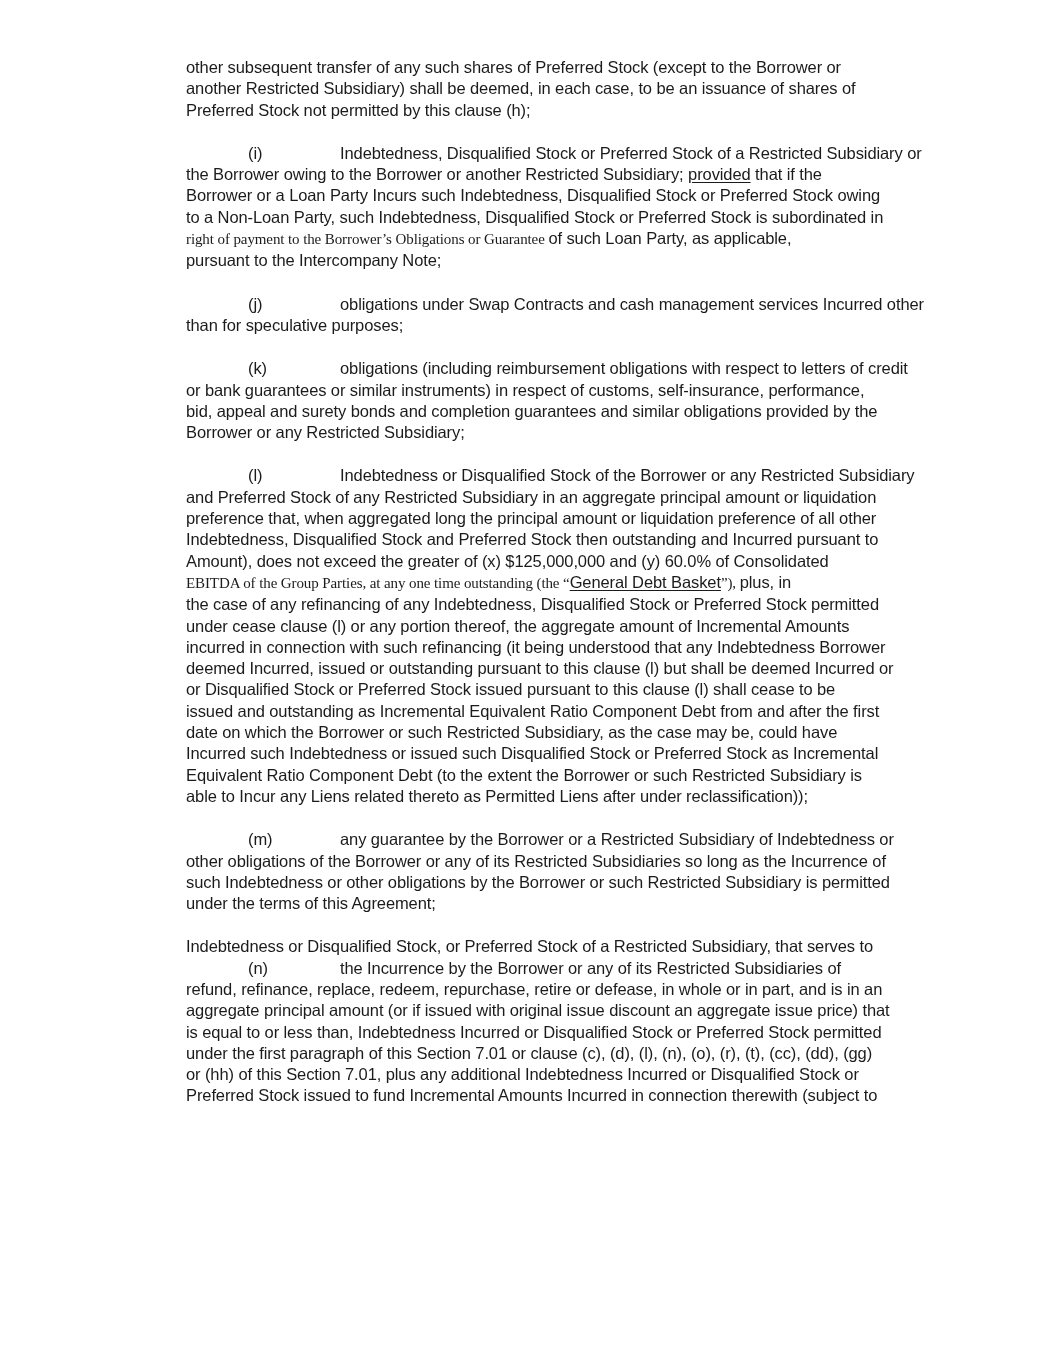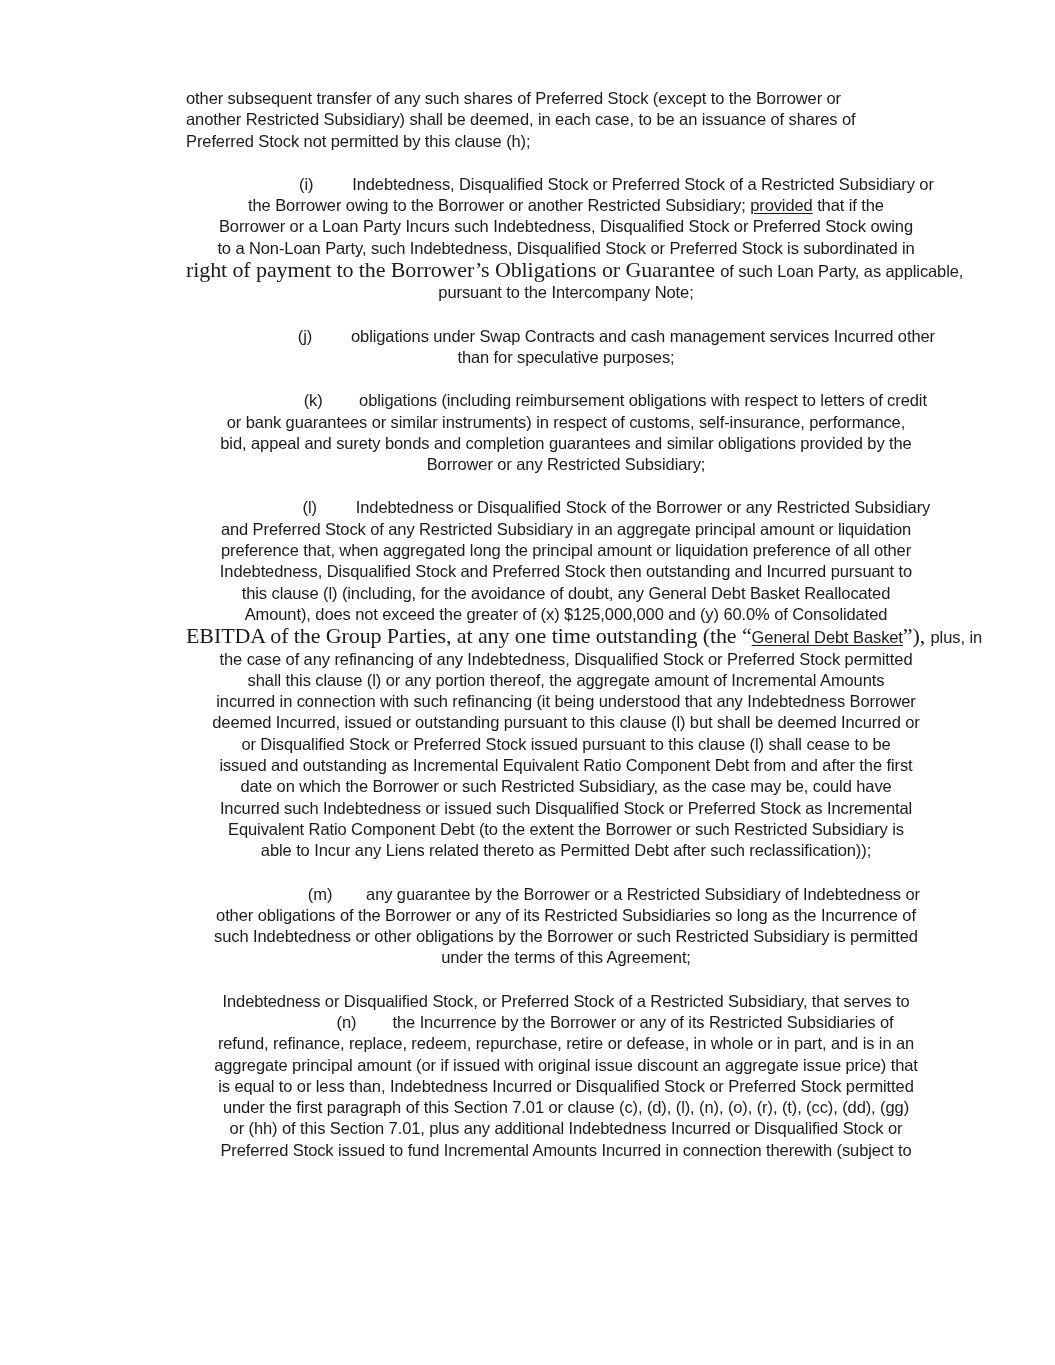--- a/index.html
+++ b/index.html
@@ -6,50 +6,49 @@
     margin: 0;
     padding: 0;
     background: #ffffff;
   }
   .page {
     position: relative;
     width: 1055px;
     height: 1365px;
     background: #ffffff;
     box-sizing: border-box;
-    padding: 88px 100px 0 186px;
+    padding: 57px 100px 0 186px;
     overflow: hidden;
     font-family: "Liberation Sans", sans-serif;
     color: #1b1b1b;
   }
   .doc-text {
     width: 760px;
   }
   .para {
     margin: 0;
   }
   .para + .para {
     margin-top: 22px;
-    text-align: center;
   }
   .line {
     white-space: pre;
     font-size: 16.5px;
     line-height: 21.3px;
     letter-spacing: -0.1px;
   }
   .lbl {
     display: inline-block;
     margin-left: 62px;
     width: 92px;
     box-sizing: border-box;
   }
   .serif {
     font-family: "Liberation Serif", serif;
-    font-size: 22px;
+    font-size: 15px;
   }
   .u {
     text-decoration: underline;
     text-underline-offset: 2px;
   }
 </style>
 </head>
 <body>
 
 <div class="page">
@@ -75,33 +74,32 @@
         <div class="line"><span class="lbl">(k)</span><span>obligations (including reimbursement obligations with respect to letters of credit</span></div>
         <div class="line"><span>or bank guarantees or similar instruments) in respect of customs, self-insurance, performance,</span></div>
         <div class="line"><span>bid, appeal and surety bonds and completion guarantees and similar obligations provided by the</span></div>
         <div class="line"><span>Borrower or any Restricted Subsidiary;</span></div>
       </div>
       <div class="para">
         <div class="line"><span class="lbl">(l)</span><span>Indebtedness or Disqualified Stock of the Borrower or any Restricted Subsidiary</span></div>
         <div class="line"><span>and Preferred Stock of any Restricted Subsidiary in an aggregate principal amount or liquidation</span></div>
         <div class="line"><span>preference that, when aggregated long the principal amount or liquidation preference of all other</span></div>
         <div class="line"><span>Indebtedness, Disqualified Stock and Preferred Stock then outstanding and Incurred pursuant to</span></div>
-        <div class="line"><span>this clause (l) (including, for the avoidance of doubt, any General Debt Basket Reallocated</span></div>
         <div class="line"><span>Amount), does not exceed the greater of (x) $125,000,000 and (y) 60.0% of Consolidated</span></div>
         <div class="line"><span class="serif">EBITDA of the Group Parties, at any one time outstanding (the “</span><span class="u">General Debt Basket</span><span class="serif">”), </span><span>plus, in</span></div>
         <div class="line"><span>the case of any refinancing of any Indebtedness, Disqualified Stock or Preferred Stock permitted</span></div>
-        <div class="line"><span>shall this clause (l) or any portion thereof, the aggregate amount of Incremental Amounts</span></div>
+        <div class="line"><span>under cease clause (l) or any portion thereof, the aggregate amount of Incremental Amounts</span></div>
         <div class="line"><span>incurred in connection with such refinancing (it being understood that any Indebtedness Borrower</span></div>
         <div class="line"><span>deemed Incurred, issued or outstanding pursuant to this clause (l) but shall be deemed Incurred or</span></div>
         <div class="line"><span>or Disqualified Stock or Preferred Stock issued pursuant to this clause (l) shall cease to be</span></div>
         <div class="line"><span>issued and outstanding as Incremental Equivalent Ratio Component Debt from and after the first</span></div>
         <div class="line"><span>date on which the Borrower or such Restricted Subsidiary, as the case may be, could have</span></div>
         <div class="line"><span>Incurred such Indebtedness or issued such Disqualified Stock or Preferred Stock as Incremental</span></div>
         <div class="line"><span>Equivalent Ratio Component Debt (to the extent the Borrower or such Restricted Subsidiary is</span></div>
-        <div class="line"><span>able to Incur any Liens related thereto as Permitted Debt after such reclassification));</span></div>
+        <div class="line"><span>able to Incur any Liens related thereto as Permitted Liens after under reclassification));</span></div>
       </div>
       <div class="para">
         <div class="line"><span class="lbl">(m)</span><span>any guarantee by the Borrower or a Restricted Subsidiary of Indebtedness or</span></div>
         <div class="line"><span>other obligations of the Borrower or any of its Restricted Subsidiaries so long as the Incurrence of</span></div>
         <div class="line"><span>such Indebtedness or other obligations by the Borrower or such Restricted Subsidiary is permitted</span></div>
         <div class="line"><span>under the terms of this Agreement;</span></div>
       </div>
       <div class="para">
         <div class="line"><span>Indebtedness or Disqualified Stock, or Preferred Stock of a Restricted Subsidiary, that serves to</span></div>
         <div class="line"><span class="lbl">(n)</span><span>the Incurrence by the Borrower or any of its Restricted Subsidiaries of</span></div>

